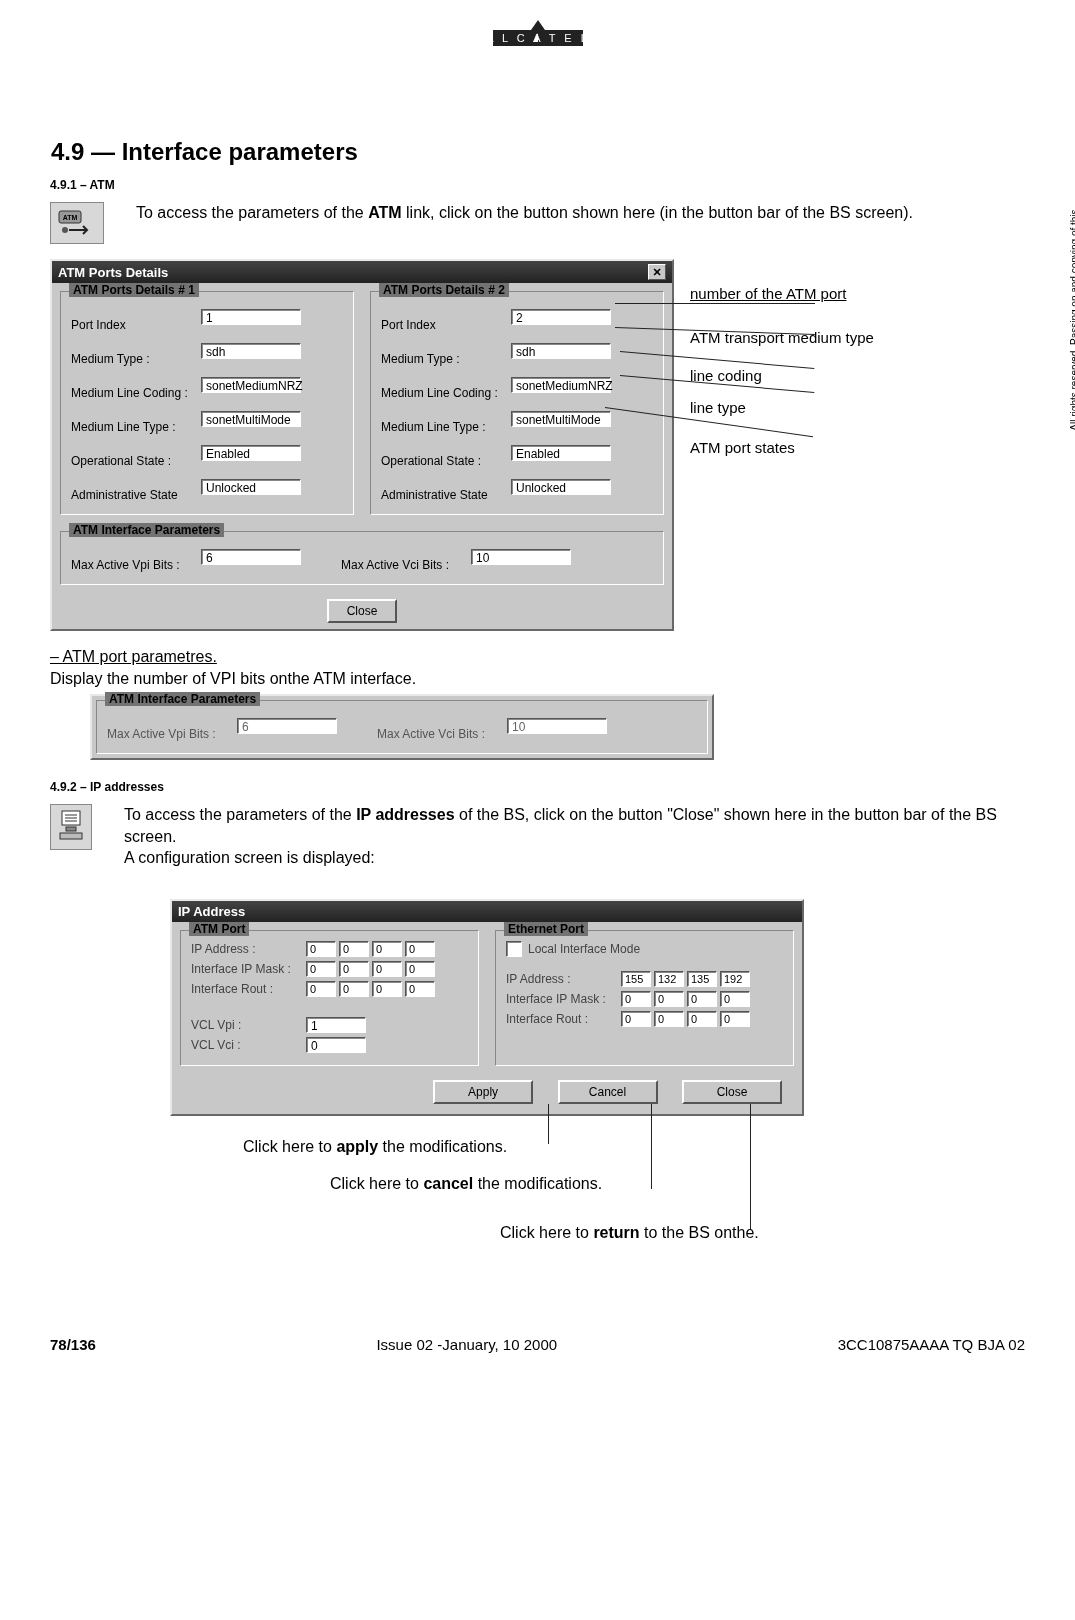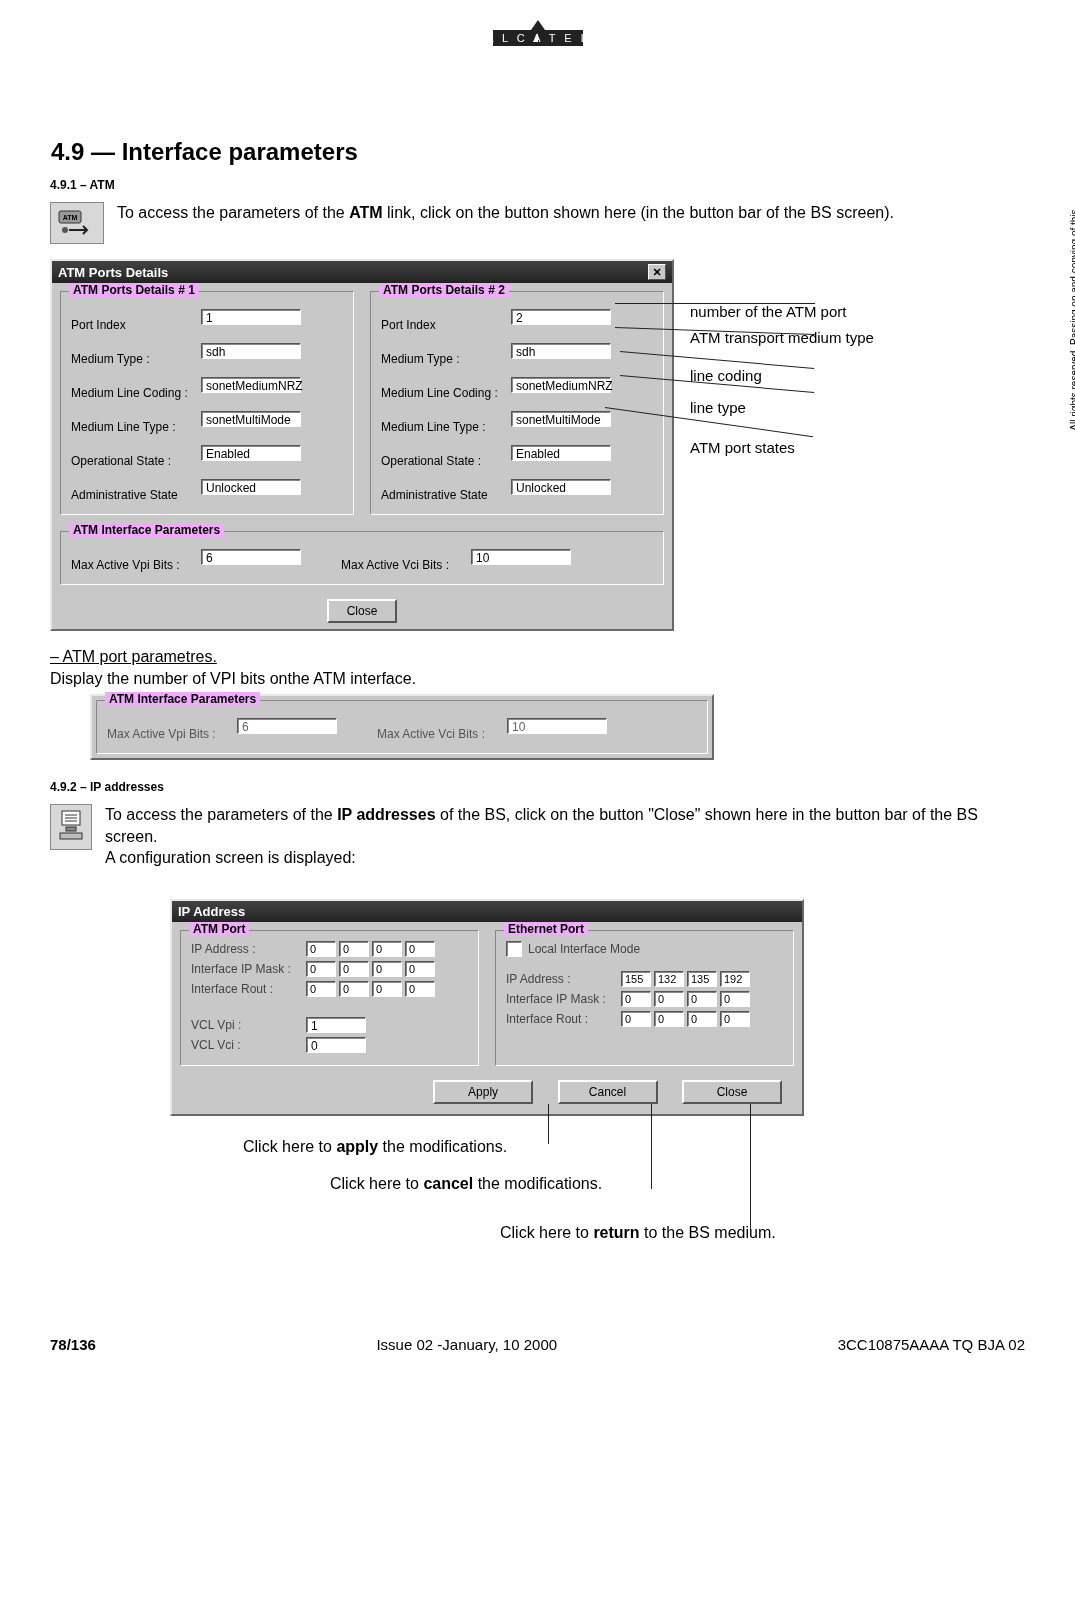--- a/index.html
+++ b/index.html
@@ -28,21 +28,21 @@
     margin: 80px 0 10px 1px;
   }
   h3.subsection {
     font-size: 12px;
     font-weight: bold;
     margin: 12px 0 10px 0;
   }
   .intro-row {
     display: flex;
     align-items: flex-start;
-    gap: 13px;
+    gap: 32px;
     margin-bottom: 15px;
   }
   .icon-box {
     width: 52px;
     height: 40px;
     background: #d8d8d8;
     border: 1px solid #888;
     display: flex;
     align-items: center;
     justify-content: center;
@@ -86,21 +86,21 @@
     border: 1px solid;
     border-color: #888 #fff #fff #888;
     margin: 8px;
     padding: 6px 10px 8px 10px;
     position: relative;
   }
   .groupbox-title {
     position: absolute;
     top: -9px;
     left: 8px;
-    background: #f0abfc;
+    background: #737373;
     padding: 0 4px;
     font-size: 12px;
     font-weight: bold;
   }
   .field-row {
     display: flex;
     align-items: center;
     margin: 4px 0;
   }
   .field-label {
@@ -354,21 +354,21 @@
       </div>
     </div>
 
     <div class="callout-line" style="left:565px; top:44px; width:200px;"></div>
     <div class="callout-line" style="left:565px; top:68px; width:200px; transform:rotate(2deg); transform-origin:left;"></div>
     <div class="callout-line" style="left:570px; top:92px; width:195px; transform:rotate(5deg); transform-origin:left;"></div>
     <div class="callout-line" style="left:570px; top:116px; width:195px; transform:rotate(5deg); transform-origin:left;"></div>
     <div class="callout-line" style="left:555px; top:148px; width:210px; transform:rotate(8deg); transform-origin:left;"></div>
 
     <div class="callouts">
-      <div class="callout" style="top:22px;">number of the ATM port</div>
+      <div class="callout" style="top:4px;text-decoration:underline;">number of the ATM port</div>
       <div class="callout" style="top:48px;">ATM transport medium type</div>
       <div class="callout" style="top:86px;">line coding</div>
       <div class="callout" style="top:118px;">line type</div>
       <div class="callout" style="top:158px;">ATM port states</div>
     </div>
   </div>
 
   <p class="body-text" style="margin-top:17px;text-decoration:underline;">– ATM port parametres.</p>
   <p class="body-text">Display the number of VPI bits onthe ATM interface.</p>
 
@@ -487,21 +487,21 @@
     <div class="vline" style="left:481px; top:-12px; height:85px;"></div>
     <div class="vline" style="left:580px; top:-12px; height:125px;"></div>
 
     <div class="btn-note" style="left:73px; top:22px;">
       <span>Click here to </span><b>apply</b><span> the modifications.</span>
     </div>
     <div class="btn-note" style="left:160px; top:59px;">
       <span>Click here to </span><b>cancel</b><span> the modifications.</span>
     </div>
     <div class="btn-note" style="left:330px; top:108px;">
-      <span>Click here to </span><b>return</b><span> to the BS medium.</span>
+      <span>Click here to </span><b>return</b><span> to the BS onthe.</span>
     </div>
   </div>
 
 </div>
 
 <div class="footer">
   <span class="left"><b>78/136</b></span>
   <span>Issue 02 -January, 10 2000</span>
   <span>3CC10875AAAA TQ BJA 02</span>
 </div>

